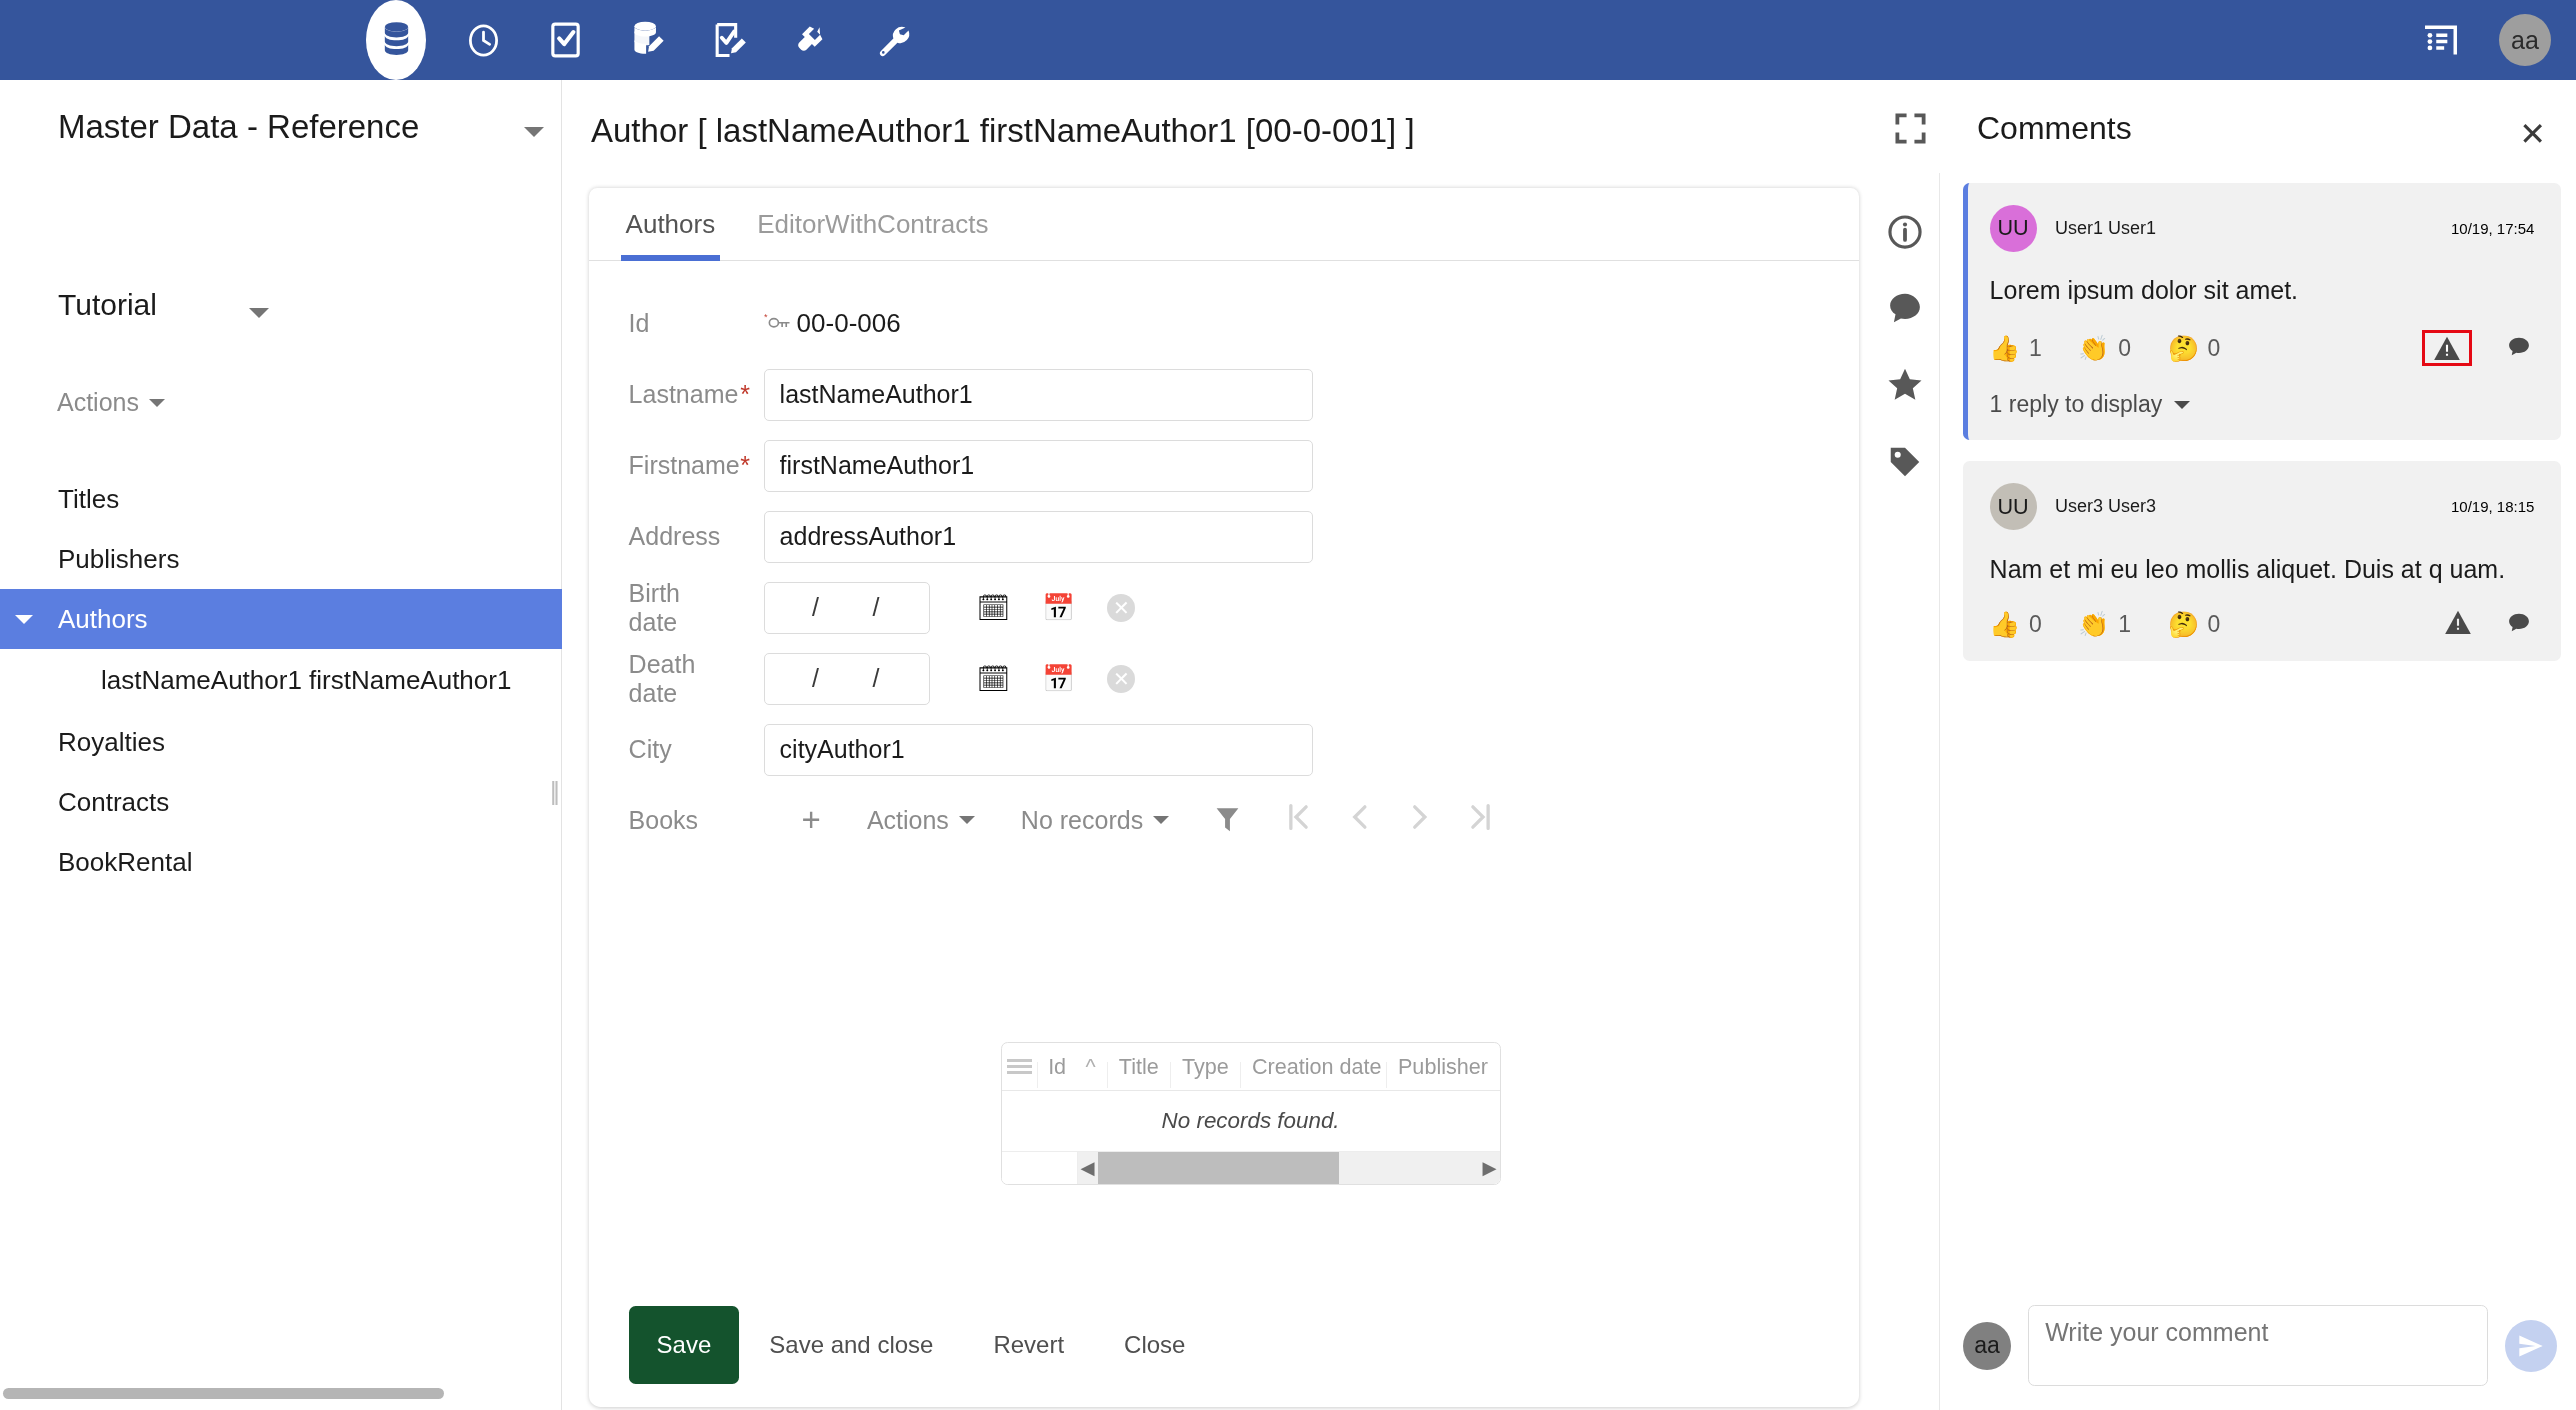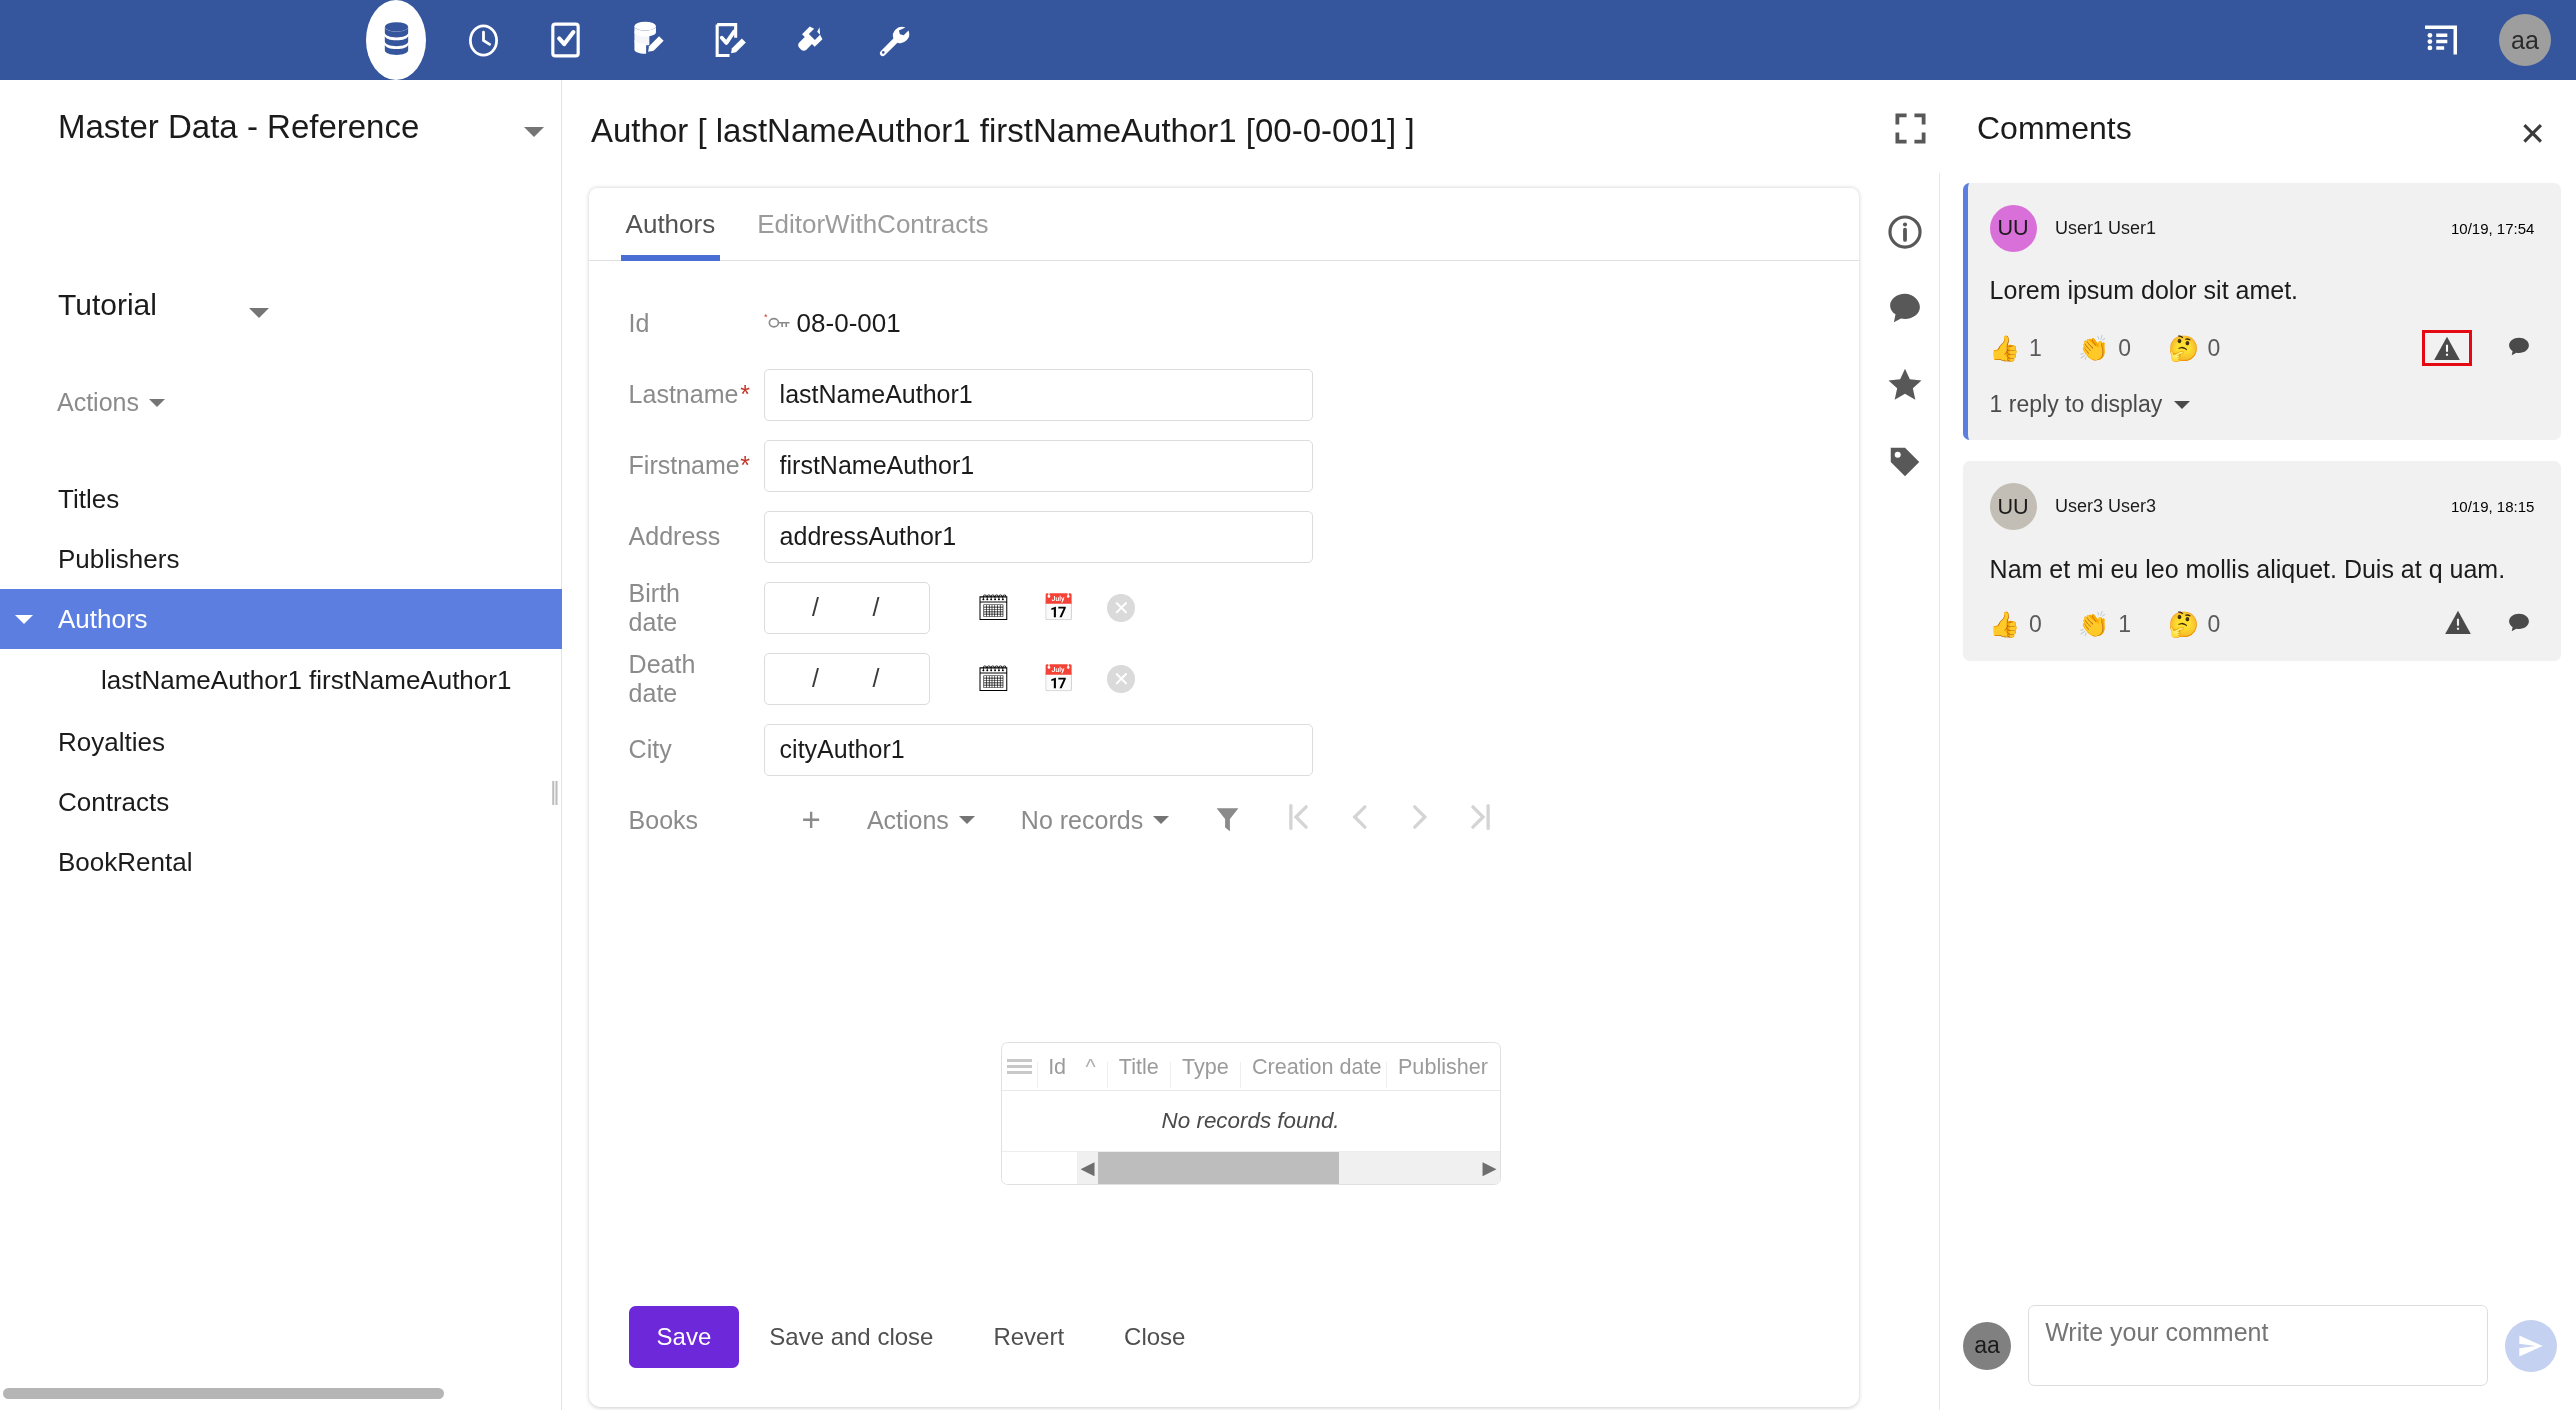--- a/index.html
+++ b/index.html
@@ -211,22 +211,22 @@
   }
   .gs-arrow { width: 20px; text-align: center; color: #6e6e6e; font-size: 18.3px; }
   .gs-thumb { width: 241px; height: 100%; background: #bdbdbd; }
 
   
   .footer-btns {
     position: absolute; left: 40px; top: 1118px;
     display: flex; align-items: center; gap: 0;
   }
   .btn-primary {
-    background: #6d28d9; color: #ffffff; border: none;
-    border-radius: 6.6px; font-size: 24px; padding: 17px 28px;
+    background: #14532d; color: #ffffff; border: none;
+    border-radius: 6.6px; font-size: 24px; padding: 25px 28px;
     font-family: "Liberation Sans", sans-serif; cursor: pointer;
   }
   .btn-flat {
     background: transparent; border: none; color: #4f4f4f;
     font-size: 24px; padding: 13.3px 30px; cursor: pointer;
     font-family: "Liberation Sans", sans-serif; white-space: nowrap;
   }
 
   
   .rail {
@@ -440,21 +440,21 @@
       <div class="frow">
         <div class="flabel">Id</div>
         <div class="req"></div>
         <div class="key-icon">
           <svg width="28" height="18.3" viewBox="0 0 34 22" style="font-size:26px">
               <text x="0" y="10" font-size="11" fill="#c0392b">*</text>
               <ellipse cx="12" cy="13" rx="5.5" ry="5" fill="none" stroke="#8b8b8b" stroke-width="2"></ellipse>
               <path d="M17 13h14M22 13v5M27 13v5" stroke="#8b8b8b" stroke-width="2" fill="none"></path>
             </svg>
         </div>
-        <div class="fval">08-0-001</div>
+        <div class="fval">00-0-006</div>
       </div>
 
       <div class="frow">
         <div class="flabel">Lastname</div>
         <div class="req">*</div>
         <input class="finput" value="lastNameAuthor1" style="">
       </div>
 
       <div class="frow">
         <div class="flabel">Firstname</div>

